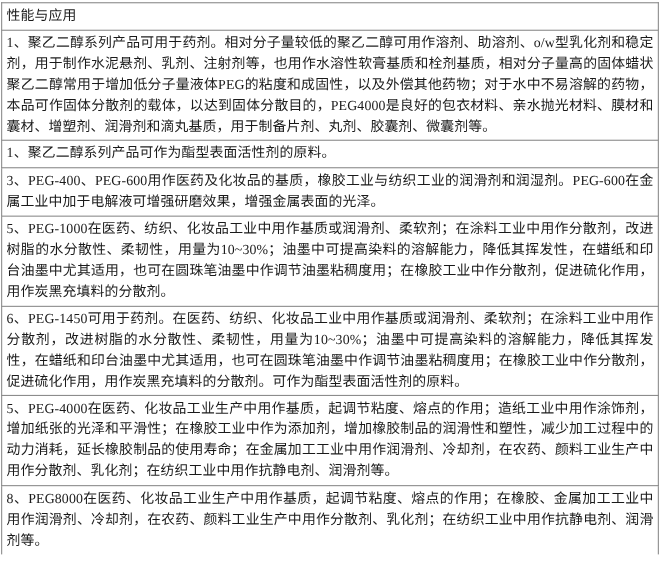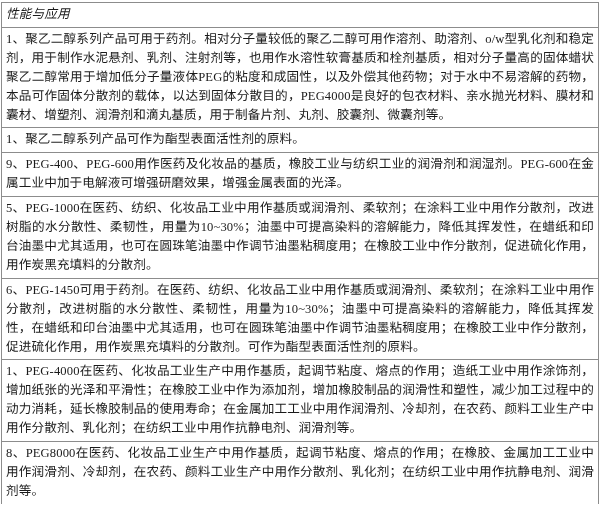--- a/index.html
+++ b/index.html
@@ -34,21 +34,20 @@
     text-justify: inter-character;
     word-break: break-all;
   }
 
   .title-cell {
     text-align: right;
     font-size: 13.4px;
     line-height: 20px;
     padding: 3px 4px 4px 4px;
     letter-spacing: 0.12em;
-    font-style: italic;
   }
 
   .body-cell {
     text-indent: 0;
   }
 
   
   .doc-table tr:last-child td {
     border-bottom: none;
   }
@@ -61,28 +60,28 @@
     <tr>
       <td class="title-cell">性能与应用</td>
     </tr>
     <tr>
       <td class="body-cell">1、聚乙二醇系列产品可用于药剂。相对分子量较低的聚乙二醇可用作溶剂、助溶剂、o/w型乳化剂和稳定剂，用于制作水泥悬剂、乳剂、注射剂等，也用作水溶性软膏基质和栓剂基质，相对分子量高的固体蜡状聚乙二醇常用于增加低分子量液体PEG的粘度和成固性，以及外偿其他药物；对于水中不易溶解的药物，本品可作固体分散剂的载体，以达到固体分散目的，PEG4000是良好的包衣材料、亲水抛光材料、膜材和囊材、增塑剂、润滑剂和滴丸基质，用于制备片剂、丸剂、胶囊剂、微囊剂等。</td>
     </tr>
     <tr>
       <td class="body-cell">1、聚乙二醇系列产品可作为酯型表面活性剂的原料。</td>
     </tr>
     <tr>
-      <td class="body-cell">9、PEG-400、PEG-600用作医药及化妆品的基质，橡胶工业与纺织工业的润滑剂和润湿剂。PEG-600在金属工业中加于电解液可增强研磨效果，增强金属表面的光泽。</td>
+      <td class="body-cell">3、PEG-400、PEG-600用作医药及化妆品的基质，橡胶工业与纺织工业的润滑剂和润湿剂。PEG-600在金属工业中加于电解液可增强研磨效果，增强金属表面的光泽。</td>
     </tr>
     <tr>
       <td class="body-cell">5、PEG-1000在医药、纺织、化妆品工业中用作基质或润滑剂、柔软剂；在涂料工业中用作分散剂，改进树脂的水分散性、柔韧性，用量为10~30%；油墨中可提高染料的溶解能力，降低其挥发性，在蜡纸和印台油墨中尤其适用，也可在圆珠笔油墨中作调节油墨粘稠度用；在橡胶工业中作分散剂，促进硫化作用，用作炭黑充填料的分散剂。</td>
     </tr>
     <tr>
       <td class="body-cell">6、PEG-1450可用于药剂。在医药、纺织、化妆品工业中用作基质或润滑剂、柔软剂；在涂料工业中用作分散剂，改进树脂的水分散性、柔韧性，用量为10~30%；油墨中可提高染料的溶解能力，降低其挥发性，在蜡纸和印台油墨中尤其适用，也可在圆珠笔油墨中作调节油墨粘稠度用；在橡胶工业中作分散剂，促进硫化作用，用作炭黑充填料的分散剂。可作为酯型表面活性剂的原料。</td>
     </tr>
     <tr>
-      <td class="body-cell">1、PEG-4000在医药、化妆品工业生产中用作基质，起调节粘度、熔点的作用；造纸工业中用作涂饰剂，增加纸张的光泽和平滑性；在橡胶工业中作为添加剂，增加橡胶制品的润滑性和塑性，减少加工过程中的动力消耗，延长橡胶制品的使用寿命；在金属加工工业中用作润滑剂、冷却剂，在农药、颜料工业生产中用作分散剂、乳化剂；在纺织工业中用作抗静电剂、润滑剂等。</td>
+      <td class="body-cell">5、PEG-4000在医药、化妆品工业生产中用作基质，起调节粘度、熔点的作用；造纸工业中用作涂饰剂，增加纸张的光泽和平滑性；在橡胶工业中作为添加剂，增加橡胶制品的润滑性和塑性，减少加工过程中的动力消耗，延长橡胶制品的使用寿命；在金属加工工业中用作润滑剂、冷却剂，在农药、颜料工业生产中用作分散剂、乳化剂；在纺织工业中用作抗静电剂、润滑剂等。</td>
     </tr>
     <tr>
       <td class="body-cell">8、PEG8000在医药、化妆品工业生产中用作基质，起调节粘度、熔点的作用；在橡胶、金属加工工业中用作润滑剂、冷却剂，在农药、颜料工业生产中用作分散剂、乳化剂；在纺织工业中用作抗静电剂、润滑剂等。</td>
     </tr>
   </tbody>
 </table>
 
 </body></html>

